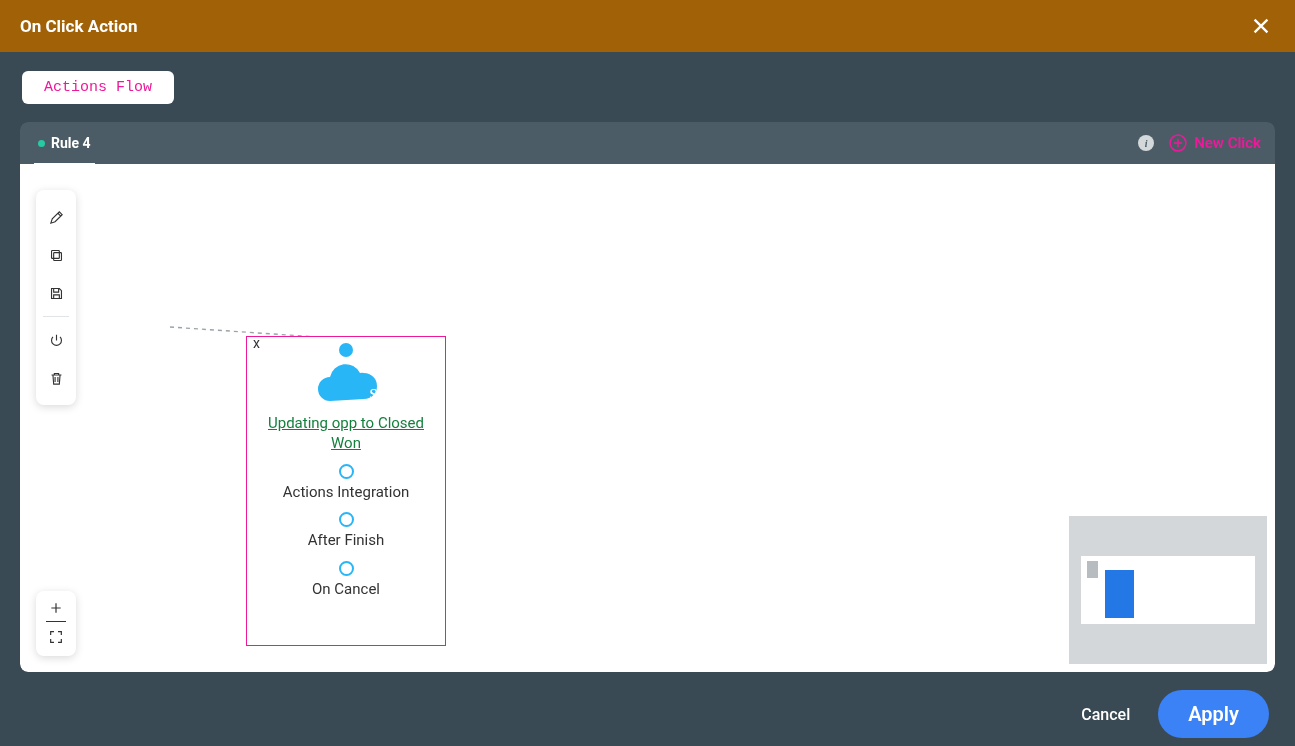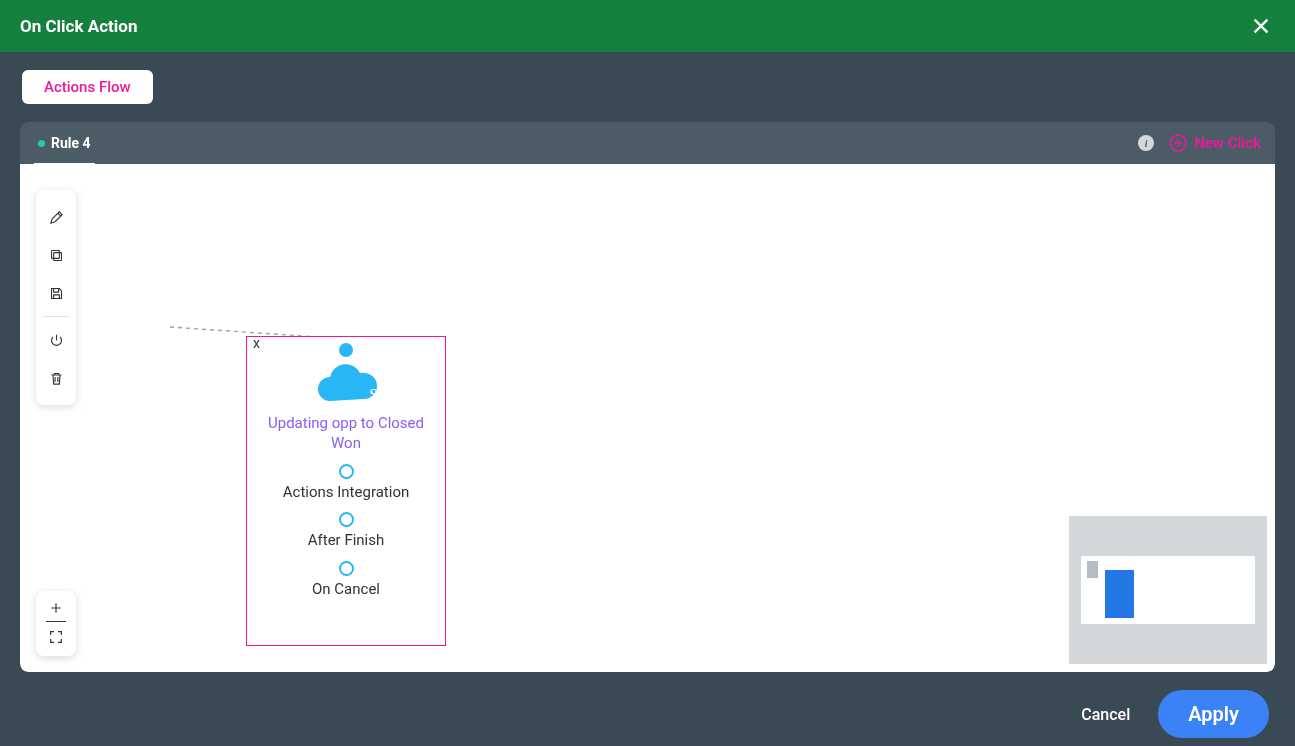--- a/index.html
+++ b/index.html
@@ -3,27 +3,27 @@
 <meta charset="utf-8">
 <style>
   * { box-sizing: border-box; margin: 0; padding: 0; }
   html, body { width: 1295px; height: 746px; font-family: -apple-system, BlinkMacSystemFont, "Segoe UI", Roboto, sans-serif; background: #fff; }
   .modal {
     position: absolute; top: 0; left: 0; width: 1295px; height: 746px;
     background: #3a4a54; display: flex; flex-direction: column;
   }
   .titlebar {
     height: 52px; display: flex; align-items: center; justify-content: space-between;
-    padding: 0 20px; background: #15803d;
+    padding: 0 20px; background: #a16207;
   }
   .titlebar-title { color: #fff; font-size: 17px; font-weight: 700; }
   .close-btn { color: #fff; font-size: 24px; cursor: pointer; width: 28px; height: 28px; display: flex; align-items: center; justify-content: center; }
   .close-btn svg { width: 22px; height: 22px; stroke: #fff; stroke-width: 2.5; }
   .subhead {
-    height: 70px; display:flex; align-items:center; padding: 0 12px 0 22px;
+    height: 70px; display:flex; align-items:center; padding: 0 12px 0 22px; font-family: Liberation Mono, monospace;
   }
   .actions-flow-pill {
     background: #fff; color: #ed199a; font-size: 15px; font-weight: 500;
     padding: 8px 22px; border-radius: 6px;
   }
   .rules-container {
     margin: 0 20px 0 20px; flex: 1; display: flex; flex-direction: column;
     background: #3a4a54; border-radius: 8px; overflow: hidden;
   }
   .rules-tabbar {
@@ -76,21 +76,21 @@
   
   .action-node {
     position: absolute; left: 226px; top: 172px; width: 200px; height: 310px;
     border: 1.5px solid #ed199a; background: #fff; text-align:center; padding-top: 6px;
   }
   .node-close-x { position: absolute; top: -2px; left: 6px; font-size: 14px; color: #333; cursor:pointer; }
   .action-top-port { width: 14px; height: 14px; border-radius: 50%; background: #29b6f6; margin: 0 auto 4px; }
   .cloud-icon { margin: 2px auto 4px; width: 76px; height: 48px; position: relative; }
   .cloud-icon svg { width: 76px; height: 48px; }
   .cloud-text { position:absolute; top: 20px; left: 0; width: 100%; text-align:right; color:#fff; font-family: Georgia, serif; font-size: 20px; }
-  .action-title { font-size: 15px; color: #8b5cf6; padding: 0 8px; line-height: 1.35; }
+  .action-title { font-size: 15px; color: #15803d; padding: 0 8px; line-height: 1.35; text-decoration: underline; }
   .port-ring {
     width: 15px; height: 15px; border: 2.5px solid #29b6f6; border-radius: 50%; background: #fff; margin: 10px auto 4px;
   }
   .port-label { font-size: 15px; color: #333; line-height: 1.3; }
   
   .canvas-svg { position:absolute; top:0; left:0; width:100%; height:100%; pointer-events:none; }
   
   .minimap {
     position: absolute; right: 8px; bottom: 8px; width: 198px; height: 148px;
     background: #d4d7da; display:flex; align-items:center; justify-content:center;

